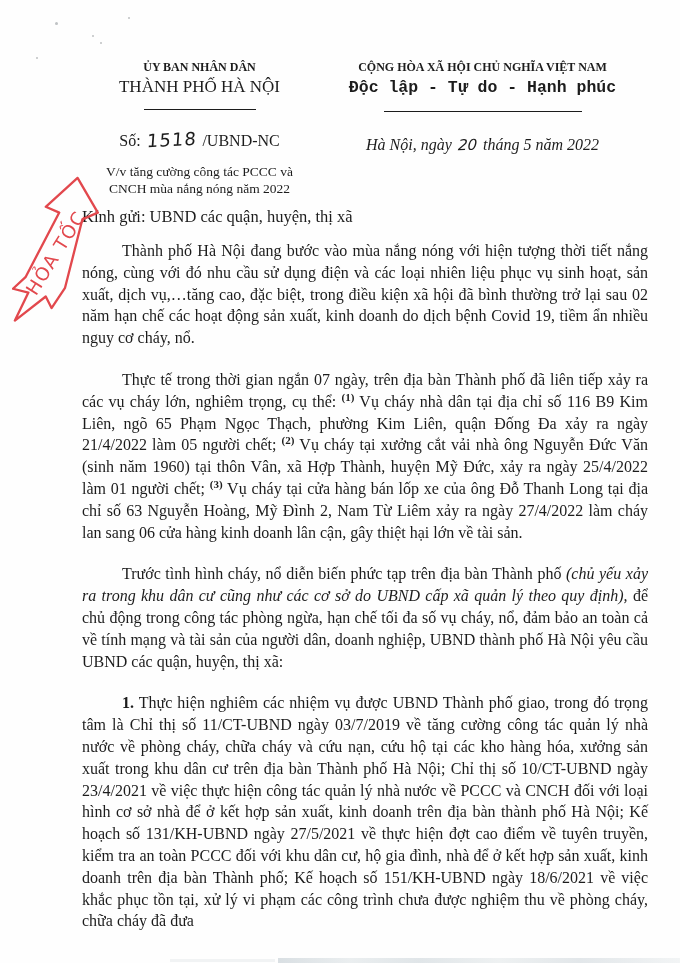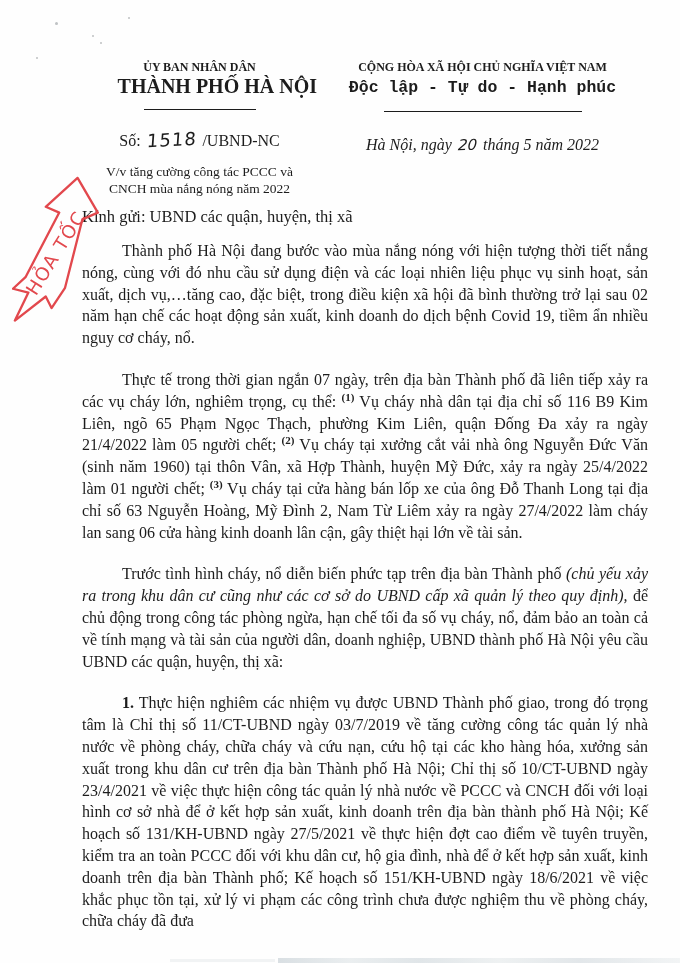--- a/index.html
+++ b/index.html
@@ -11,21 +11,21 @@
     background:#fefefe;
     overflow:hidden;
     font-family:"Liberation Serif","DejaVu Serif",serif;
     color:#1c1c1c;
   }
   
   .header{display:flex;}
   .header-left{width:235px;text-align:center;flex:none;}
   .header-right{flex:1;text-align:center;}
   .issuer-l1{font-weight:bold;font-size:12px;line-height:19px;}
-  .issuer-l2{font-weight:bold;font-size:20px;line-height:19px;text-align:right;}
+  .issuer-l2{font-weight:normal;font-size:17px;line-height:19px;}
   .rule{display:inline-block;border-bottom:1.6px solid #1c1c1c;height:3px;}
   .rule-left{width:112px;}
   .rule-right{width:198px;margin-top:-2px;}
   .national-l1{font-weight:bold;font-size:12px;line-height:19px;}
   .national-l2{font-weight:bold;font-size:16.5px;line-height:21px;font-family:Liberation Mono, monospace;}
   .ref-line{margin-top:16px;font-size:16px;line-height:20px;}
   .hand{
     font-family:"DejaVu Sans",sans-serif;
     display:inline-block;
     transform:rotate(-3deg) skewX(-7deg);

